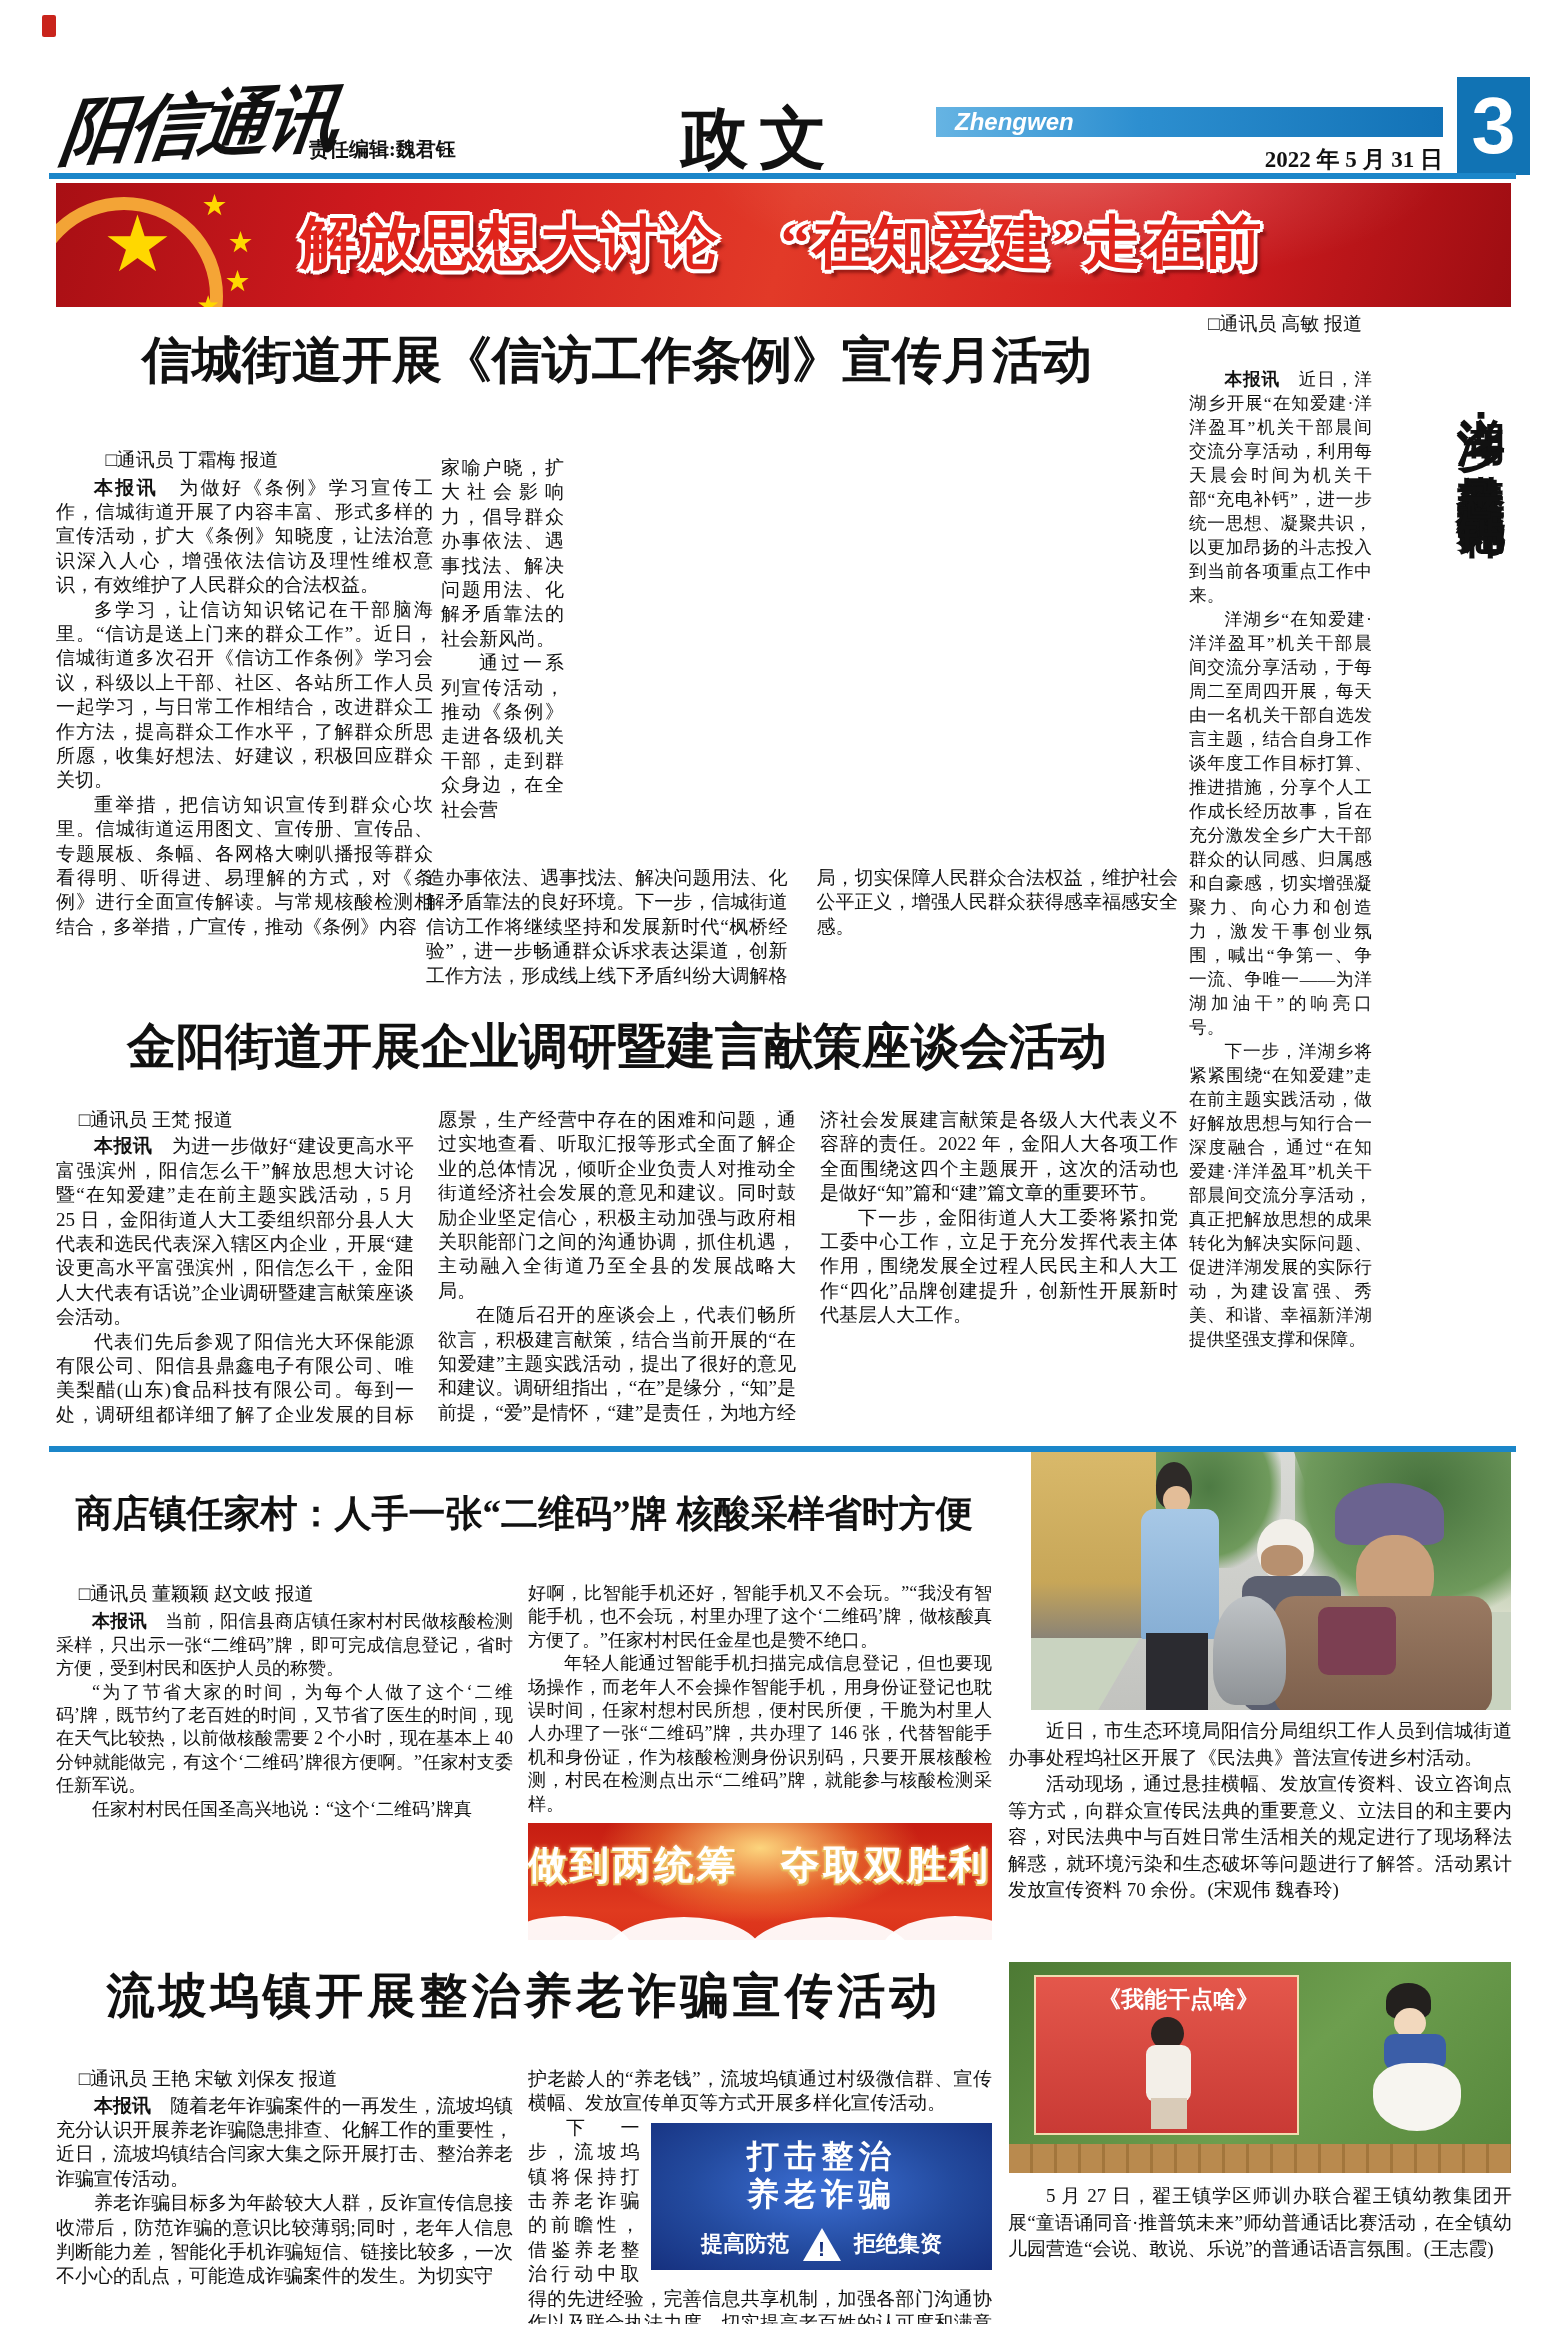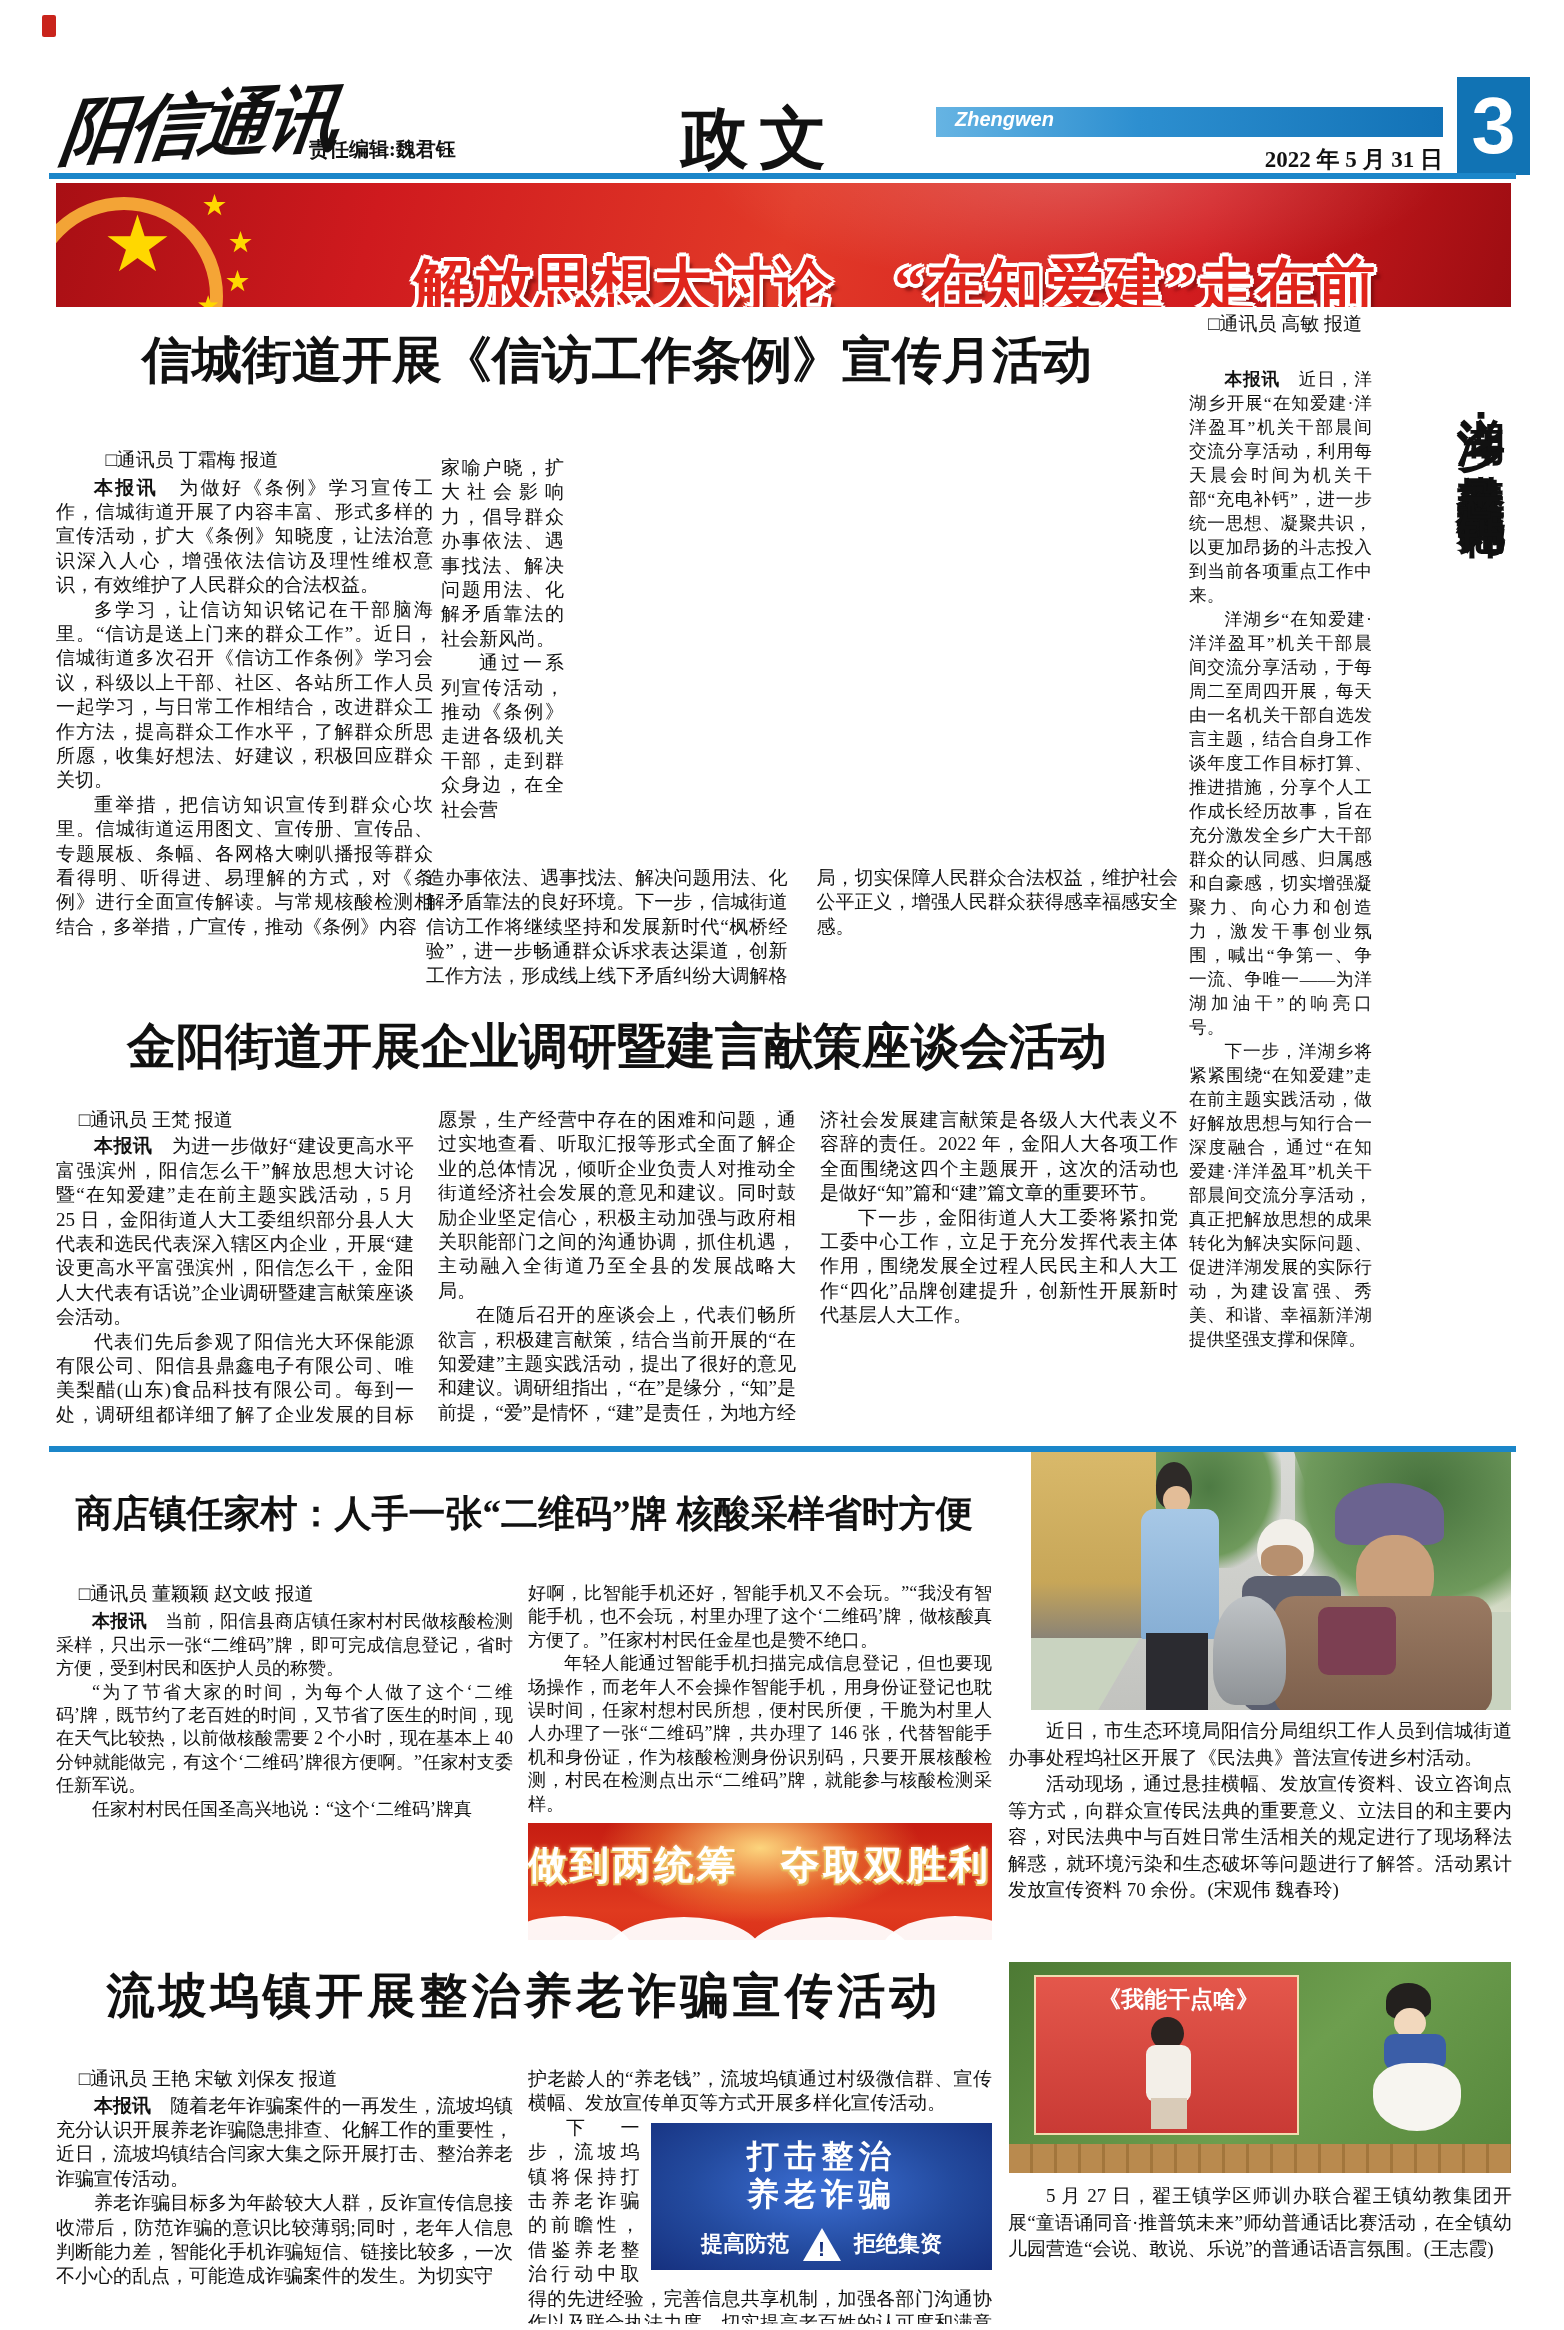--- a/index.html
+++ b/index.html
@@ -10,21 +10,21 @@
   .lead{font-weight:bold;}
 
   
   #corner-mark{left:42px;top:14.6px;width:13.5px;height:22px;background:#c9241c;border-radius:2.1px;}
   #masthead-logo{left:61px;top:78px;width:250px;font-size:72px;font-weight:bold;font-style:italic;
     transform:rotate(-3deg) skewX(-10deg);letter-spacing:-3.1px;white-space:nowrap;}
   #editor-label{left:309px;top:136px;font-size:20px;font-weight:600;}
   #section-title{left:681px;top:93px;font-size:67px;font-weight:bold;letter-spacing:11.4px;}
   #zw-bar{left:936px;top:107px;width:507px;height:30px;
     background:linear-gradient(90deg,#66b4e3 0%,#2d8fd0 40%,#1272b6 100%);}
-  #zw-bar span{display:block;padding:1px 0 0 19px;color:#fff;font-size:20px;font-weight:bold;font-style:italic;
+  #zw-bar span{display:block;padding:1px 0 0 19px;color:#fff;font-size:24px;font-weight:bold;font-style:italic;
     font-family:"Liberation Sans","DejaVu Sans",sans-serif;}
   #issue-date{left:1144px;top:144px;width:299px;text-align:right;font-size:23px;font-weight:bold;}
   #page-number{left:1457px;top:77px;width:73px;height:98px;background:#1173b4;color:#fff;
     font-size:79px;font-weight:bold;text-align:center;line-height:98px;font-family:"Liberation Sans",sans-serif;}
   .blue-rule{left:49px;width:1467px;height:5.7px;background:#1b86c9;}
   #header-rule{top:173px;}
   #mid-rule{top:1446px;}
 
   
   #theme-banner{left:56px;top:183px;width:1455px;height:124px;overflow:hidden;
@@ -32,24 +32,24 @@
   #theme-banner .glow{position:absolute;left:40%;top:-60%;width:60%;height:160%;
     background:radial-gradient(ellipse at 50% 30%,rgba(255,255,255,.22),transparent 60%);}
   #flag-stars{position:absolute;left:15.6px;top:0;width:224px;height:124px;color:#ffd800;}
   #flag-stars .s0{position:absolute;left:31px;top:15.6px;font-size:78px;}
   #flag-stars .s1{position:absolute;left:130px;top:5.2px;font-size:29px;}
   #flag-stars .s2{position:absolute;left:156px;top:42px;font-size:29px;}
   #flag-stars .s3{position:absolute;left:153px;top:81px;font-size:29px;}
   #flag-stars .s4{position:absolute;left:125px;top:107px;font-size:26px;}
   #flag-swirl{position:absolute;left:-31px;bottom:-88px;width:172px;height:172px;border-radius:50%;
     border:13.5px solid rgba(255,190,60,.85);}
-  #banner-slogan{position:absolute;left:244px;top:21px;width:1191px;text-align:center;
+  #banner-slogan{position:absolute;left:244px;top:21px;width:1191px;text-align:left;
     font-size:58px;font-weight:bold;color:#e0241b;letter-spacing:2.1px;white-space:nowrap;
     text-shadow:-2.6px -2.6px 0 #fff,2.6px -2.6px 0 #fff,-2.6px 2.6px 0 #fff,2.6px 2.6px 0 #fff,
-      -3.6px 0 0 #fff,3.6px 0 0 #fff,0 -3.6px 0 #fff,0 3.6px 0 #fff,6.2px 7.3px 3.1px rgba(90,5,5,.55);margin-top:43px;}
+      -3.6px 0 0 #fff,3.6px 0 0 #fff,0 -3.6px 0 #fff,0 3.6px 0 #fff,6.2px 7.3px 3.1px rgba(90,5,5,.55);}
 
   
   .headline{font-weight:bold;text-align:center;white-space:nowrap;}
   .body-text{font-size:19px;line-height:24.4px;}
   .byline{font-size:19px;}
 
   
   #article-xincheng{left:56px;top:312px;width:1122px;height:684px;}
   #a1-headline{position:absolute;left:0;top:14.6px;width:100%;font-size:50px;}
   #a1-col1{position:absolute;left:0;top:136px;width:377px;height:549px;overflow:hidden;}

